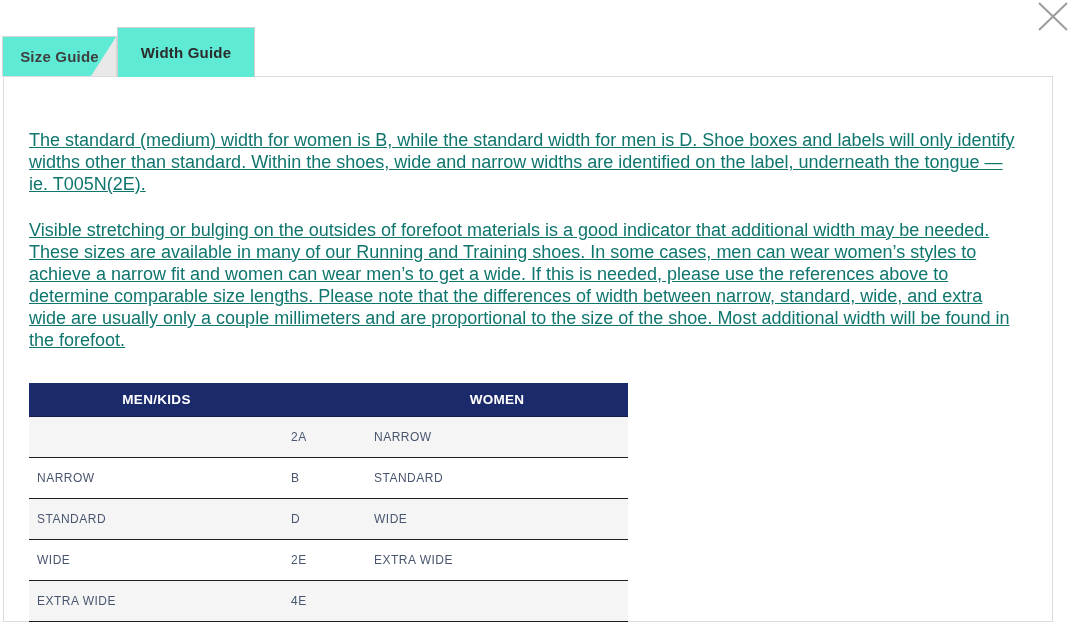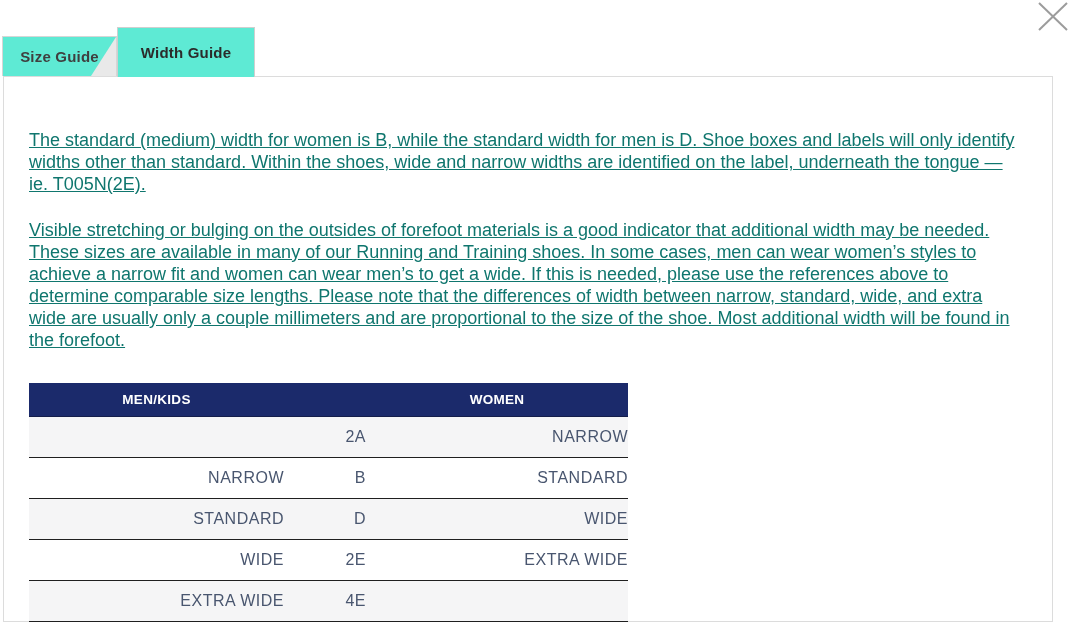--- a/index.html
+++ b/index.html
@@ -36,22 +36,22 @@
 
   
   .width-table { margin-top:32px; width:599px; border-collapse:collapse;
                  table-layout:fixed; }
   .width-table col.c1 { width:255px; }
   .width-table col.c2 { width:82px; }
   .width-table col.c3 { width:262px; }
   .width-table thead th { background:#1b2a6b; color:#ffffff; font-weight:bold;
                  font-size:13.5px; letter-spacing:0.3px; height:33px;
                  border-bottom:1px solid #141d4a; }
-  .width-table tbody td { height:41px; font-size:16px; letter-spacing:0.5px;
-                 color:#49566f; text-align:right; vertical-align:middle;
+  .width-table tbody td { height:41px; font-size:12px; letter-spacing:0.5px;
+                 color:#49566f; text-align:left; vertical-align:middle;
                  border-bottom:1px solid #1f1f1f; padding-left:8px; }
   .width-table tbody td.code { padding-left:7px; }
   .width-table tbody tr:nth-child(odd)  { background:#f5f5f6; }
   .width-table tbody tr:nth-child(even) { background:#ffffff; }
 </style>
 </head>
 <body>
 
 <button class="close-btn" aria-label="Close">
   <svg width="36" height="34" viewBox="0 0 36 34">

